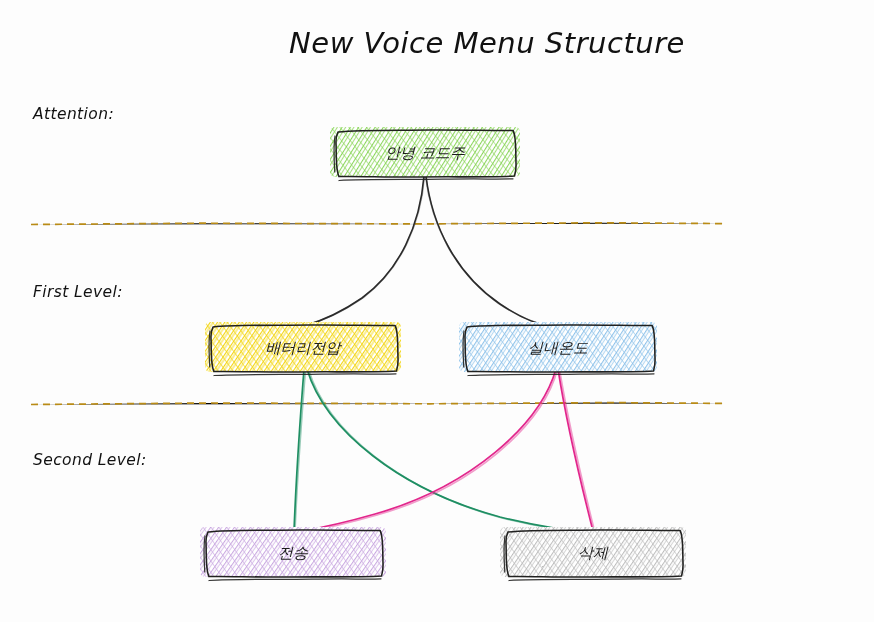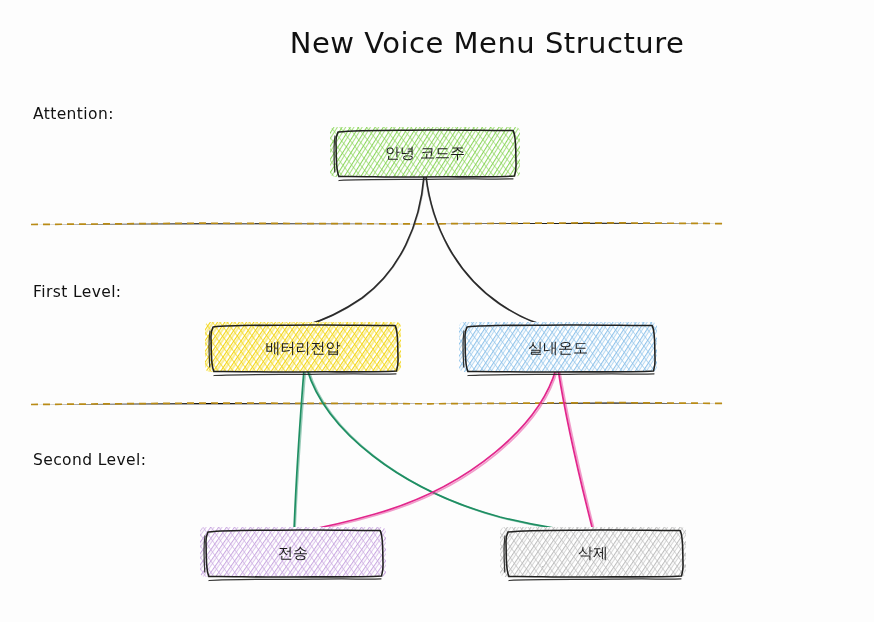--- a/index.html
+++ b/index.html
@@ -7,20 +7,21 @@
     padding: 0;
     background: #ffffff;
   }
   #canvas {
     position: relative;
     width: 874px;
     height: 622px;
     background: #fdfdfd;
     overflow: hidden;
     font-family: "DejaVu Sans", sans-serif;
+    font-style: italic;
   }
   svg#diagram {
     position: absolute;
     left: 0; top: 0;
     width: 874px;
     height: 622px;
   }
   .hand-text {
     font-family: "DejaVu Sans", sans-serif;
     fill: #111111;

